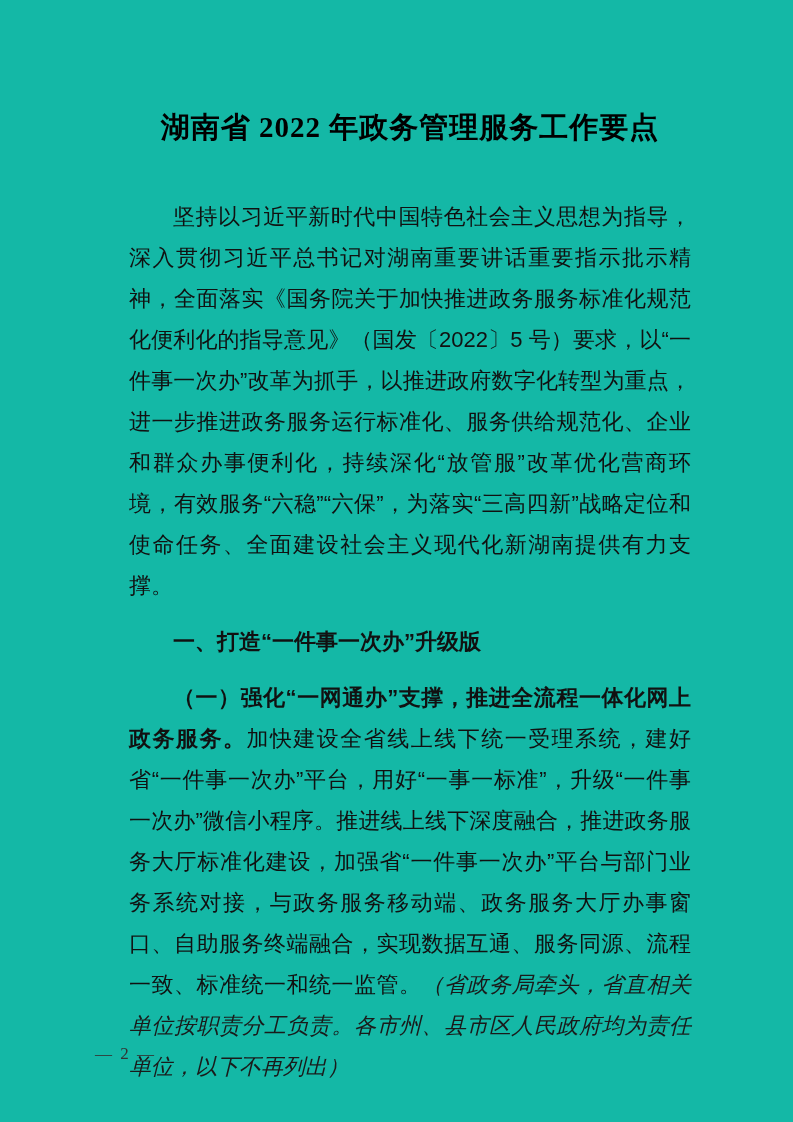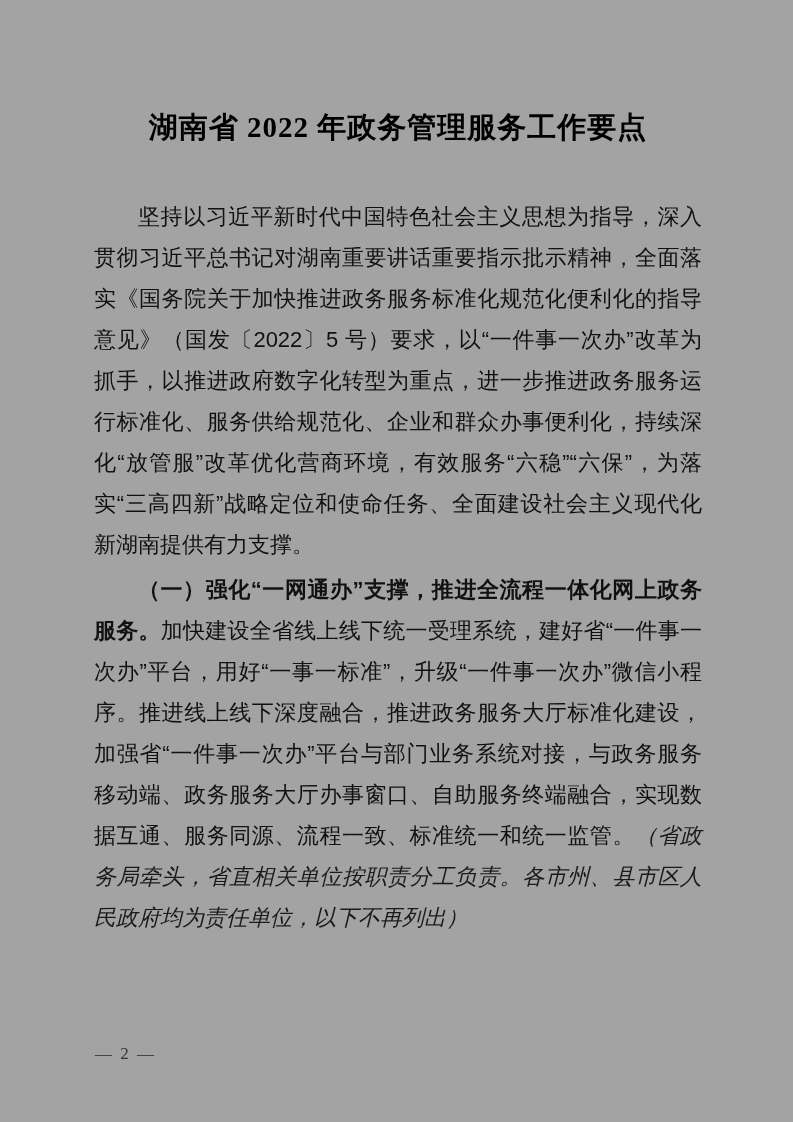--- a/index.html
+++ b/index.html
@@ -5,38 +5,38 @@
   html, body {
     margin: 0;
     padding: 0;
     background: #ffffff;
   }
   .page {
     position: relative;
     width: 793px;
     height: 1122px;
     margin: 0 auto;
-    background: #a3a3a3;
+    background: #14b8a6;
     box-sizing: border-box;
-    padding: 108px 87px 0 90px;
+    padding: 108px 87px 0 114px;
     overflow: hidden;
     color: #111111;
   }
   .doc-title {
     margin: 0 0 50px 0;
     text-align: center;
     font-family: "Liberation Serif", "DejaVu Serif", serif;
     font-weight: bold;
     font-size: 29px;
     line-height: 38px;
     letter-spacing: 1px;
     color: #000000;
   }
   .doc-body p {
-    margin: 4px;
+    margin: 15px;
     text-indent: 2em;
     text-align: justify;
     font-family: "Liberation Sans", "DejaVu Sans", sans-serif;
     font-size: 22px;
     line-height: 41px;
     color: #111111;
   }
   .section-heading {
     font-weight: 600;
   }
@@ -62,20 +62,21 @@
 <body>
 
 <div class="page">
 
   <h1 class="doc-title">湖南省 2022 年政务管理服务工作要点</h1>
 
   <div class="doc-body">
 
     <p>坚持以习近平新时代中国特色社会主义思想为指导，深入贯彻习近平总书记对湖南重要讲话重要指示批示精神，全面落实《国务院关于加快推进政务服务标准化规范化便利化的指导意见》（国发〔2022〕5 号）要求，以“一件事一次办”改革为抓手，以推进政府数字化转型为重点，进一步推进政务服务运行标准化、服务供给规范化、企业和群众办事便利化，持续深化“放管服”改革优化营商环境，有效服务“六稳”“六保”，为落实“三高四新”战略定位和使命任务、全面建设社会主义现代化新湖南提供有力支撑。</p>
 
+    <p class="section-heading">一、打造“一件事一次办”升级版</p>
 
     <p><span class="item-lead">（一）强化“一网通办”支撑，推进全流程一体化网上政务服务。</span><span>加快建设全省线上线下统一受理系统，建好省“一件事一次办”平台，用好“一事一标准”，升级“一件事一次办”微信小程序。推进线上线下深度融合，推进政务服务大厅标准化建设，加强省“一件事一次办”平台与部门业务系统对接，与政务服务移动端、政务服务大厅办事窗口、自助服务终端融合，实现数据互通、服务同源、流程一致、标准统一和统一监管。</span><span class="resp-note">（省政务局牵头，省直相关单位按职责分工负责。各市州、县市区人民政府均为责任单位，以下不再列出）</span></p>
 
 
   </div>
 
   <div class="page-footer">— 2 —</div>
 
 </div>
 

